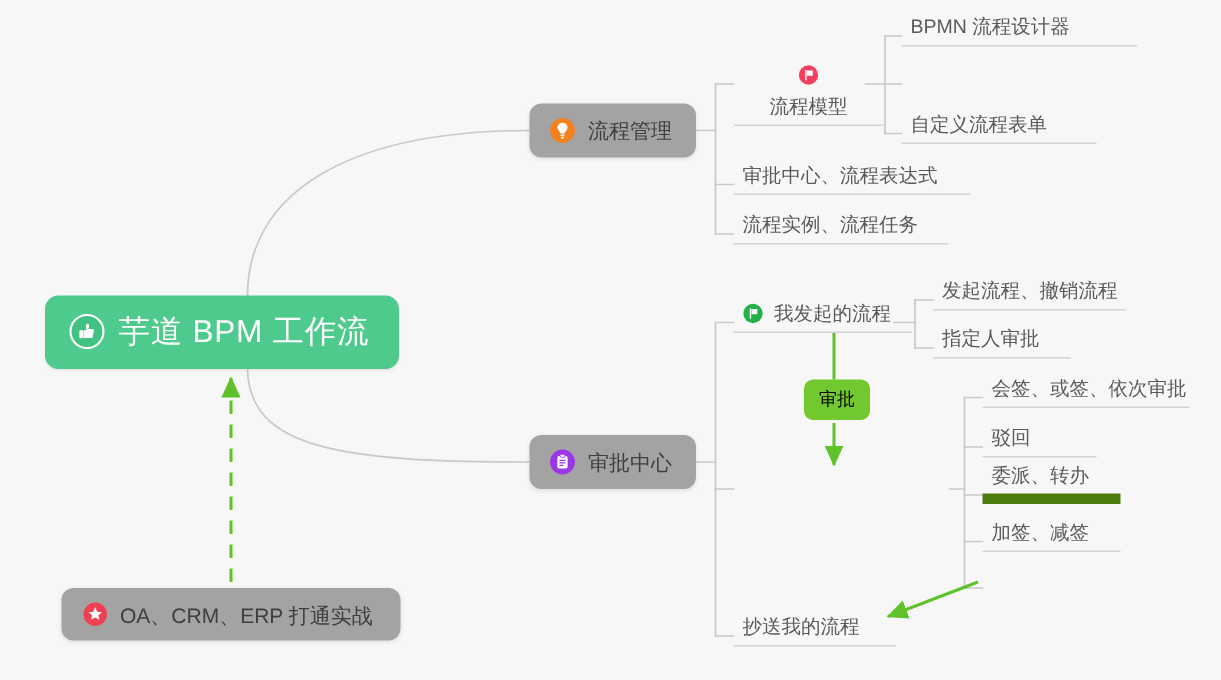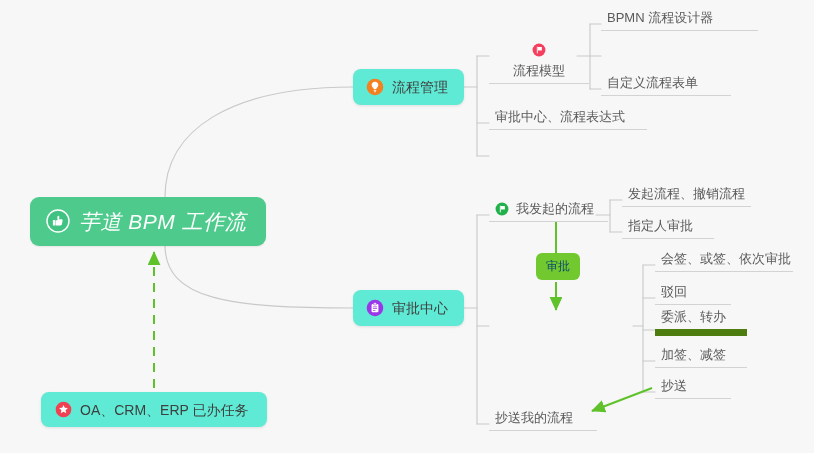--- a/index.html
+++ b/index.html
@@ -18,29 +18,28 @@
     position:absolute;
     display:flex;align-items:center;gap:9px;
     background:#4ECB8C;
     color:#ffffff;
     border-radius:9px;
     padding:12px 20px 13px 16px;
     box-shadow:0 1px 2px rgba(0,0,0,0.07);
     font-size:21px;
     letter-spacing:0.5px;
     white-space:nowrap;
-    font-style:italic;
   }
   .root-label{font-size:21px;line-height:1;}
 
   
   .card-node{
     position:absolute;
     display:flex;align-items:center;gap:8px;
-    background:#5eead4;
+    background:#a3a3a3;
     border-radius:8px;
     padding:9px 16px 9px 13px;
     box-shadow:0 1px 3px rgba(0,0,0,0.10);
     white-space:nowrap;
   }
   .card-label{font-size:14px;color:#3f3f3f;line-height:1;}
 
   
   .leaf-node{
     position:absolute;
@@ -48,21 +47,21 @@
     white-space:nowrap;
     padding:0 6px 5px 6px;
     text-align:right;
   }
   .leaf-label{font-size:13px;color:#5a5a5a;line-height:1.1;}
 
   
   .tag-badge{
     position:absolute;
     background:#72C82F;
-    color:#0c4a6e;
+    color:#000000;
     border-radius:6px;
     font-size:12px;
     padding:7px 10px 8px 10px;
     line-height:1;
     white-space:nowrap;
     text-align:center;
   }
 
   
   .ico{display:inline-flex;align-items:center;justify-content:center;flex:0 0 auto;}
@@ -144,21 +143,21 @@
   </div>
 
   <div class="card-node" style="left:41px;top:392px;padding:9px 18px 9px 14px;">
     <span class="ico">
       <svg width="17" height="17" viewBox="0 0 20 20">
         <circle cx="10" cy="10" r="9.2" fill="#F04152"></circle>
         <path d="M10 4.6 L11.55 8.0 L15.2 8.35 L12.45 10.8 L13.25 14.4
                  L10 12.5 L6.75 14.4 L7.55 10.8 L4.8 8.35 L8.45 8.0 Z" fill="#ffffff"></path>
       </svg>
     </span>
-    <span class="card-label">OA、CRM、ERP 已办任务</span>
+    <span class="card-label">OA、CRM、ERP 打通实战</span>
   </div>
 
   <div class="card-node" style="left:353px;top:69px;">
     <span class="ico">
       <svg width="18" height="18" viewBox="0 0 20 20">
         <circle cx="10" cy="10" r="9.2" fill="#F58020"></circle>
         <path d="M10 4.2 C7.75 4.2 6.3 5.85 6.3 7.75 C6.3 9.1 7.1 10.05 7.85 10.85
                  C8.25 11.28 8.45 11.7 8.5 12.2 L11.5 12.2
                  C11.55 11.7 11.75 11.28 12.15 10.85
                  C12.9 10.05 13.7 9.1 13.7 7.75 C13.7 5.85 12.25 4.2 10 4.2 Z" fill="#ffffff"></path>
@@ -200,20 +199,23 @@
 
 
   <div class="leaf-node" style="left:601px;top:76px;border-bottom:1px solid #d3d3d3;width:118px;">
     <span class="leaf-label">自定义流程表单</span>
   </div>
 
   <div class="leaf-node" style="left:489px;top:110px;border-bottom:1px solid #d3d3d3;width:146px;">
     <span class="leaf-label">审批中心、流程表达式</span>
   </div>
 
+  <div class="leaf-node" style="left:489px;top:143px;border-bottom:1px solid #d3d3d3;width:131px;">
+    <span class="leaf-label">流程实例、流程任务</span>
+  </div>
 
   <div class="leaf-node" style="left:489px;top:202px;border-bottom:1px solid #d3d3d3;width:107px;">
     <span class="ico">
       <svg width="14" height="14" viewBox="0 0 20 20">
         <circle cx="10" cy="10" r="9.2" fill="#22B04B"></circle>
         <rect x="6.9" y="5.1" width="1.35" height="10" rx="0.65" fill="#ffffff"></rect>
         <path d="M8.6 5.7 L14.1 5.7 L14.1 10.7 L8.6 10.7 Z" fill="#ffffff"></path>
       </svg>
     </span>
     <span class="leaf-label">我发起的流程</span>
@@ -237,23 +239,20 @@
   </div>
 
   <div class="leaf-node" style="left:655px;top:310px;border-bottom:7px solid #4d7c0f;width:80px;">
     <span class="leaf-label">委派、转办</span>
   </div>
 
   <div class="leaf-node" style="left:655px;top:348px;border-bottom:1px solid #d3d3d3;width:80px;">
     <span class="leaf-label">加签、减签</span>
   </div>
 
-  <div class="leaf-node" style="left:655px;top:379px;border-bottom:1px solid #d3d3d3;width:64px;">
-    <span class="leaf-label">抄送</span>
-  </div>
 
   <div class="leaf-node" style="left:489px;top:411px;border-bottom:1px solid #d3d3d3;width:96px;">
     <span class="leaf-label">抄送我的流程</span>
   </div>
 
   <div class="tag-badge" style="left:536px;top:253px;">
     <span>审批</span>
   </div>
 
 </div>

